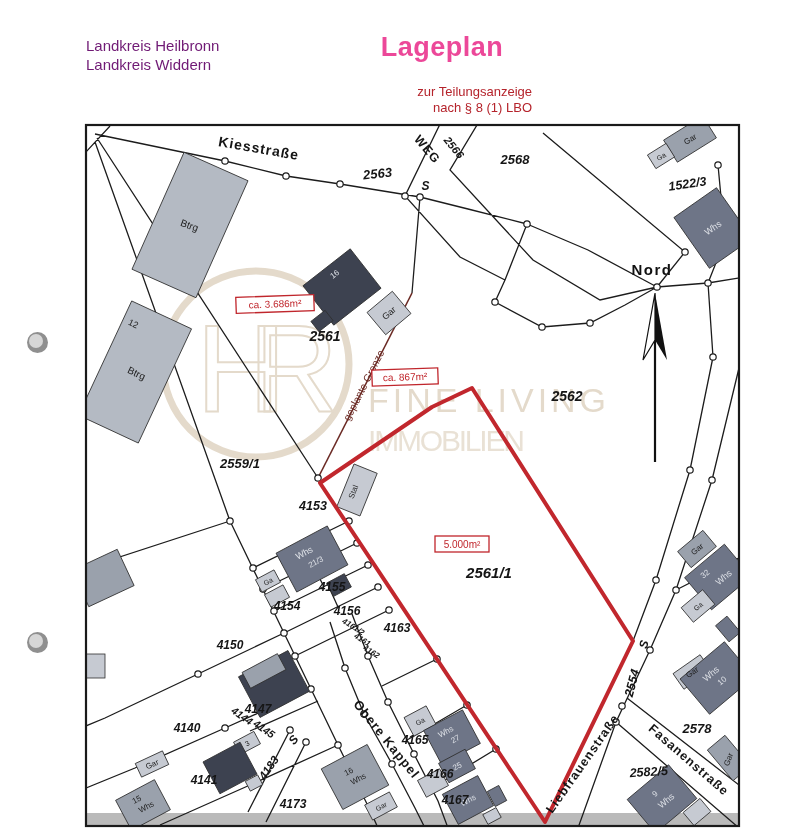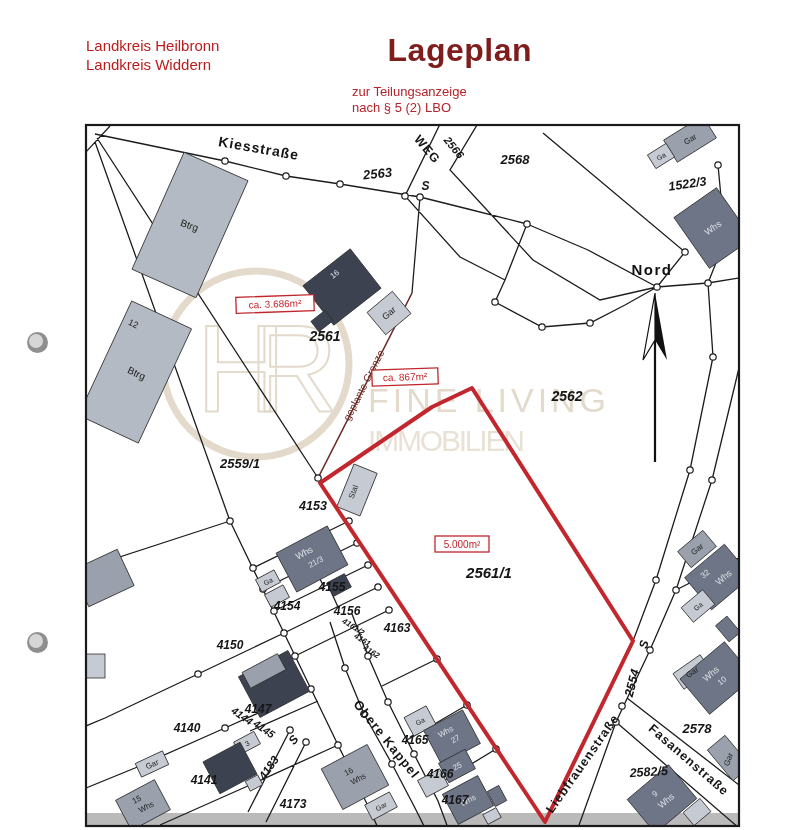--- a/index.html
+++ b/index.html
@@ -1,35 +1,35 @@
 <!DOCTYPE html>
 <html><head>
 <meta charset="utf-8">
 <style>
   html,body{margin:0;padding:0;background:#ffffff;}
   body{width:787px;height:830px;position:relative;font-family:"Liberation Sans",sans-serif;overflow:hidden;}
   .abs{position:absolute;}
-  .region-block{left:86px;top:36px;font-size:15px;line-height:19px;color:#b91c1c;font-weight:500;}
-  .plan-title{left:352px;top:32px;width:180px;text-align:right;font-size:32px;font-weight:bold;color:#7f1d1d;letter-spacing:.5px;}
-  .plan-subtitle{left:352px;top:84px;width:180px;text-align:left;font-size:13px;line-height:16px;font-weight:500;}
+  .region-block{left:86px;top:36px;font-size:15px;line-height:19px;color:#701a75;font-weight:500;}
+  .plan-title{left:352px;top:32px;width:180px;text-align:center;font-size:27px;font-weight:bold;color:#ec4899;letter-spacing:.5px;}
+  .plan-subtitle{left:352px;top:84px;width:180px;text-align:right;font-size:13px;line-height:16px;font-weight:500;}
   .hole{width:21px;height:21px;border-radius:50%;background:#8f8f8f;}
   .hole .inner{position:absolute;left:2px;top:2px;width:14px;height:14px;border-radius:50%;background:#d6d6d6;}
   svg text{font-family:"Liberation Sans",sans-serif;}
 </style>
 </head>
 <body>
 
 <div class="abs region-block">
   <div>Landkreis Heilbronn</div>
   <div>Landkreis Widdern</div>
 </div>
 <div class="abs plan-title">Lageplan</div>
 <div class="abs plan-subtitle" id="subtitle" style="color: rgb(181, 35, 43);">
   <div>zur Teilungsanzeige</div>
-  <div>nach § 5 (2) LBO</div>
+  <div>nach § 8 (1) LBO</div>
 </div>
 
 <div class="abs hole" style="left:27px;top:332px">
     <div class="inner"></div>
   </div>
 <div class="abs hole" style="left:27px;top:632px">
     <div class="inner"></div>
   </div>
 
 <svg id="map-svg" class="abs" style="left:0;top:0" width="787" height="830" viewBox="0 0 787 830">

